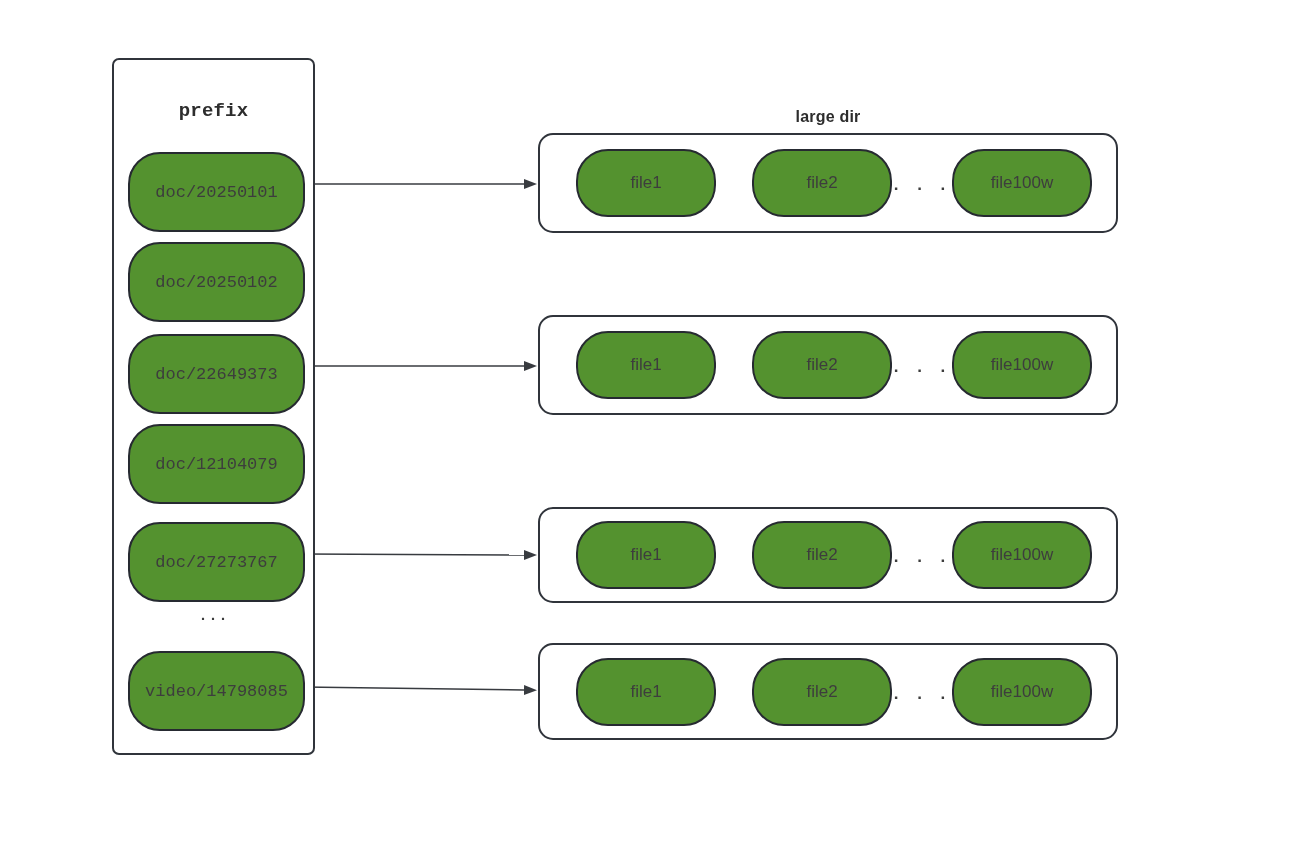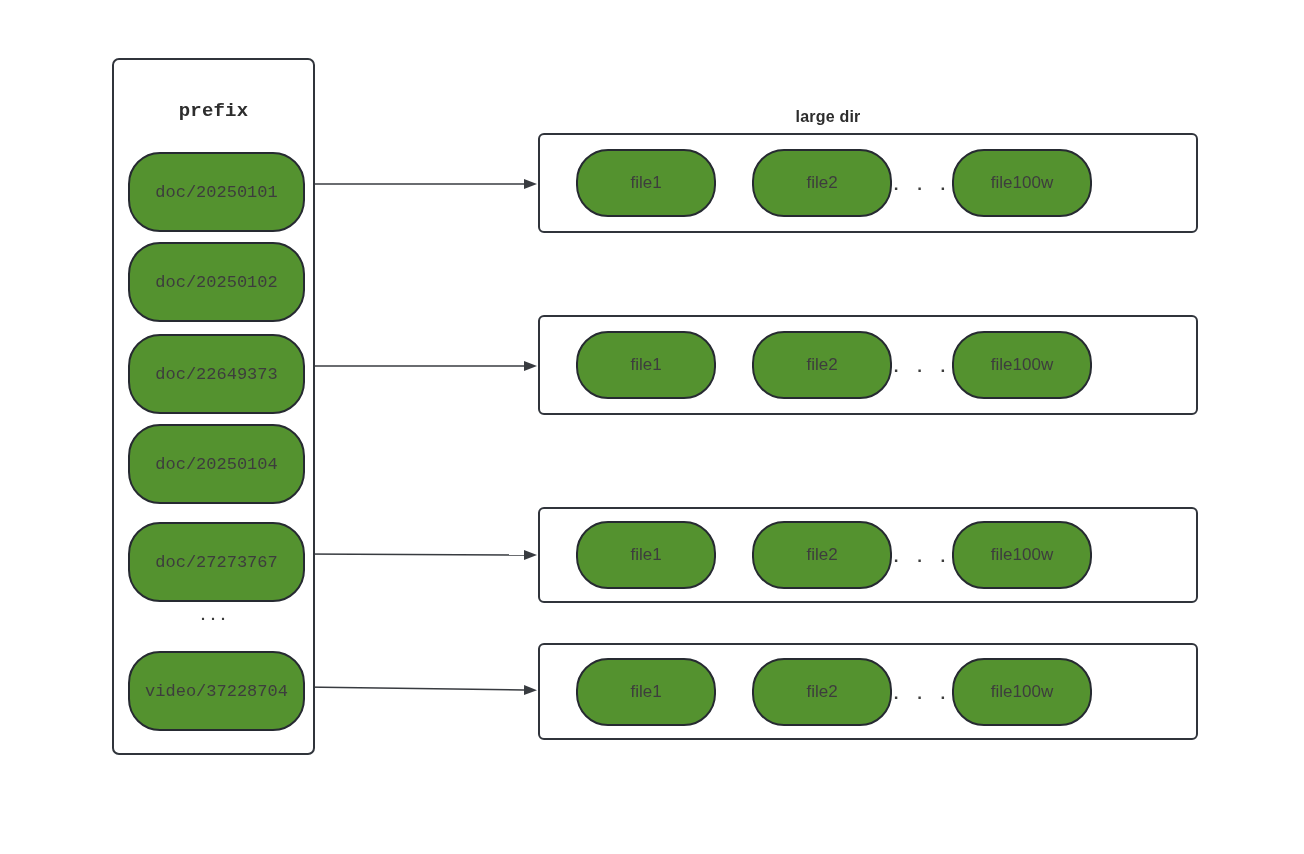--- a/index.html
+++ b/index.html
@@ -87,22 +87,22 @@
     left:0;top:546px;width:100%;height:22px;
     text-align:center;
     font-size:15px;
     font-weight:bold;
     letter-spacing:1px;
     color:var(--pill-text);
     line-height:22px;
   }
   .row-box{
     left:538px;
-    width:660px;
-    border-radius:6px;
+    width:580px;
+    border-radius:15px;
   }
   .row0{top:133px;height:100px}
   .row1{top:315px;height:100px}
   .row2{top:507px;height:96px}
   .row3{top:643px;height:97px}
   .fpill{
     width:140px;
     height:68px;
     top:50%;
     transform:translateY(-50%);
@@ -137,24 +137,24 @@
     <line x1="303" y1="366" x2="524" y2="366" marker-end="url(#ah)"></line>
     <line x1="303" y1="554" x2="524" y2="555" marker-end="url(#ah)"></line>
     <line x1="303" y1="687" x2="524" y2="690" marker-end="url(#ah)"></line>
   </svg>
 
   <div class="panel prefix-box">
     <div class="panel-title prefix-title">prefix</div>
     <div class="pill lpill lp0">doc/20250101</div>
     <div class="pill lpill lp1">doc/20250102</div>
     <div class="pill lpill lp2">doc/22649373</div>
-    <div class="pill lpill lp3">doc/20250104</div>
+    <div class="pill lpill lp3">doc/12104079</div>
     <div class="pill lpill lp4">doc/27273767</div>
     <div class="l-ellipsis">...</div>
-    <div class="pill lpill lp5">video/37228704</div>
+    <div class="pill lpill lp5">video/14798085</div>
   </div>
 
   <div class="panel-title largedir-title">large dir</div>
 
   <div class="panel row-box row0">
     <div class="pill fpill f0">file1</div>
     <div class="pill fpill f1">file2</div>
     <div class="r-ellipsis">. . .</div>
     <div class="pill fpill f2">file100w</div>
   </div>

